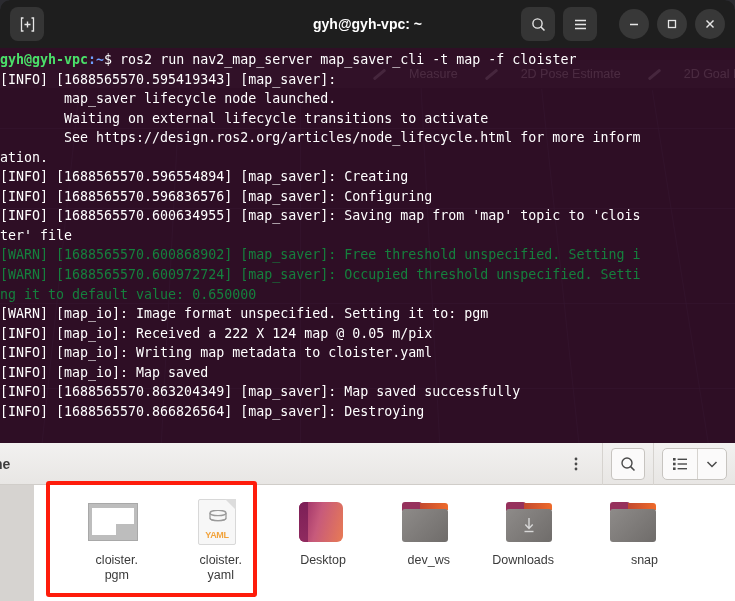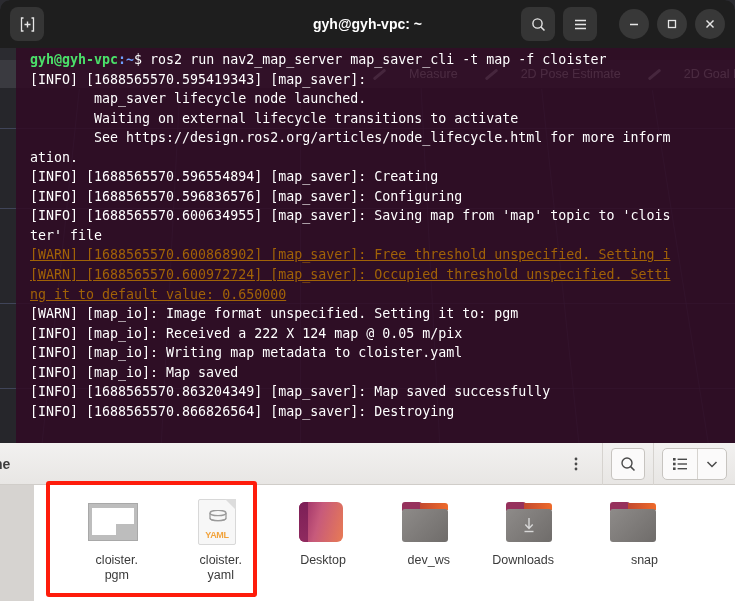--- a/index.html
+++ b/index.html
@@ -132,34 +132,33 @@
     align-items: center;
     gap: 8px;
     z-index: 2;
   }
   .tb-right .gap { width: 6px; }
 
   .term-body {
     position: relative;
     height: 402px;
     background: rgba(48, 10, 36, 0.86);
-    padding: 2px 0 0 14px;
+    padding: 2px 0 0 0;
     box-sizing: border-box;
     overflow: hidden;
-    margin-left: 16px;
   }
   .term-line {
     font-family: "DejaVu Sans Mono", "Liberation Mono", monospace;
     font-size: 13.3px;
     line-height: 19.55px;
     color: #ffffff;
     white-space: pre;
     letter-spacing: 0px;
   }
-  .term-line.warn { color: #a16207; text-decoration: underline; }
+  .term-line.warn { color: #15803d; }
   .term-line .prompt-user { color: #4be06a; font-weight: bold; }
   .term-line .prompt-path { color: #6f9fff; font-weight: bold; }
   .term-line .prompt-sym  { color: #ffffff; }
 
   
   .filemanager {
     position: absolute;
     left: 0; top: 443px;
     width: 735px;
     height: 158px;

